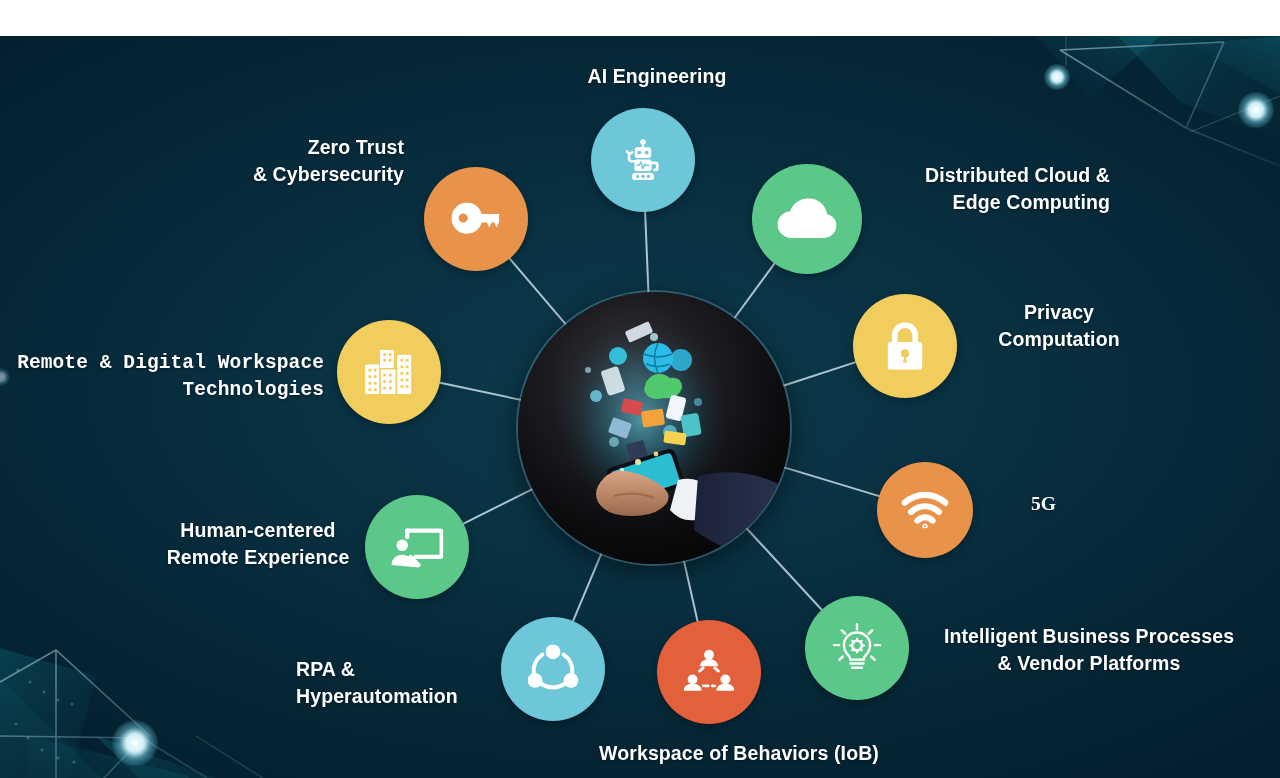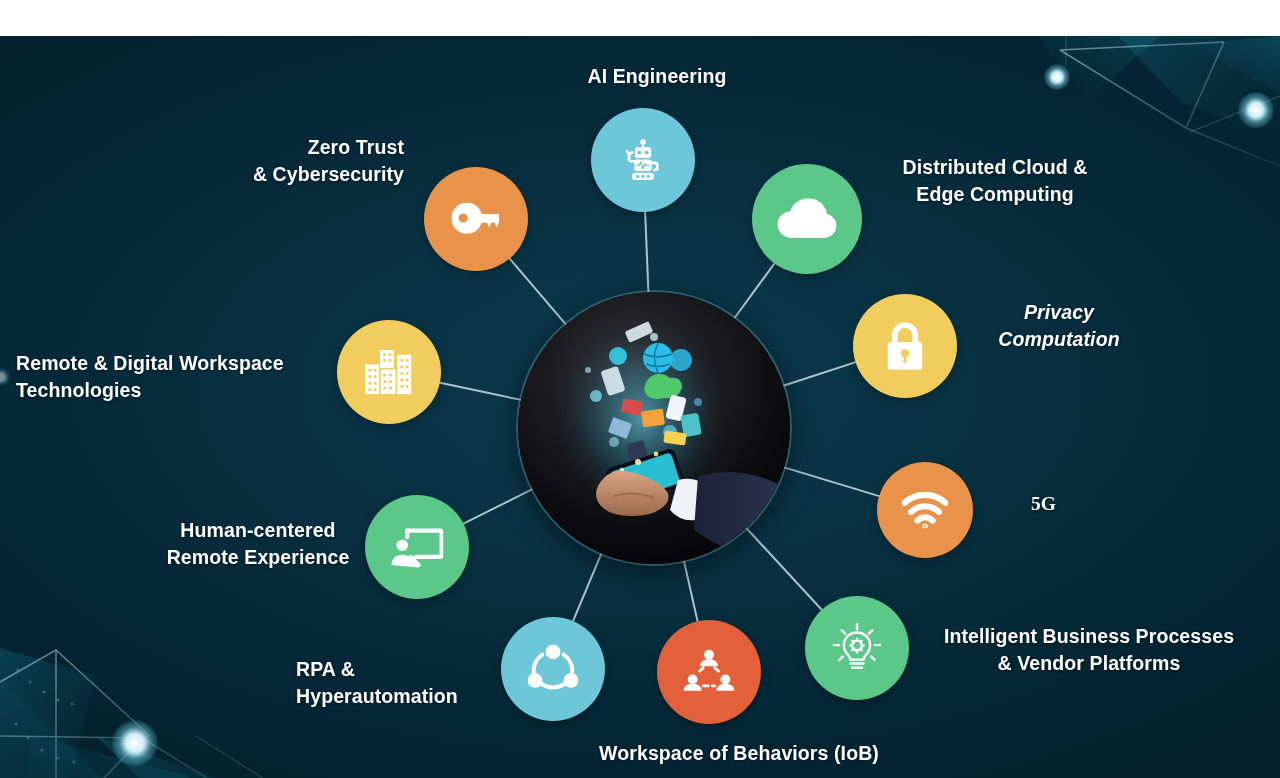--- a/index.html
+++ b/index.html
@@ -239,33 +239,33 @@
       </div>
       <div class="label" style="left: 212px; top: 98px; width: 192px; text-align: right;">Zero Trust
 &amp; Cybersecurity</div>
       <div class="node" style="left: 752px; top: 128px; width: 110px; height: 110px; background: rgb(91, 200, 138);">
         <span style="display: flex; transform: scale(0.867308);">
           <svg width="68" height="48" viewBox="0 0 68 48" fill="#fff">
       <path d="M16.5 46C7.4 46 0 39 0 30.4 0 22.4 6.4 15.8 14.6 15.1 17.4 6.3 25.9 0 35.6 0c11 0 20.2 8 21.6 18.4C63.6 19.8 68 25 68 31.2 68 39.4 61.2 46 52.8 46z"></path>
     </svg>
         </span>
       </div>
-      <div class="label" style="left: 880px; top: 118px; width: 230px; text-align: center;">Distributed Cloud &amp;
+      <div class="label" style="left: 880px; top: 126px; width: 230px; text-align: right;">Distributed Cloud &amp;
 Edge Computing</div>
       <div class="node" style="left: 853px; top: 258px; width: 104px; height: 104px; background: rgb(240, 205, 92);">
         <span style="display: flex; transform: scale(0.82);">
           <svg width="48" height="58" viewBox="0 0 48 58" fill="#fff">
       <path d="M24 0C15.2 0 8 7.2 8 16v8h7v-8c0-5 4-9 9-9s9 4 9 9v8h7v-8c0-8.8-7.2-16-16-16z"></path>
       <rect x="3" y="24" width="42" height="34" rx="3.5"></rect>
       <circle cx="24" cy="38" r="5" fill="#f0cd5c"></circle>
       <path d="M24 40l2.6 9h-5.2z" fill="#f0cd5c"></path>
     </svg>
         </span>
       </div>
-      <div class="label" style="left: 970px; top: 263px; width: 178px; text-align: center; font-style: italic;">Privacy
+      <div class="label" style="left: 970px; top: 263px; width: 178px; text-align: center;">Privacy
 Computation</div>
       <div class="node" style="left: 877px; top: 426px; width: 96px; height: 96px; background: rgb(232, 146, 74);">
         <span style="display: flex; transform: scale(0.756923);">
           <svg width="62" height="48" viewBox="0 0 62 48" fill="none" stroke="#fff" stroke-linecap="round">
       <path d="M4 14.5C11.5 7.8 20.8 4 31 4s19.5 3.8 27 10.5" stroke-width="8"></path>
       <path d="M12.5 26.5C17.9 21.7 24.1 19 31 19s13.1 2.7 18.5 7.5" stroke-width="8"></path>
       <path d="M21 38c3-2.8 6.3-4.4 10-4.4S38 35.2 41 38" stroke-width="8"></path>
       <circle cx="31" cy="45.5" r="1" stroke-width="5"></circle>
     </svg>
         </span>
@@ -364,17 +364,17 @@
         <rect x="24" y="29" width="3.4" height="3.4"></rect>
               <rect x="31" y="29" width="3.4" height="3.4"></rect>
         <rect x="24" y="37" width="3.4" height="3.4"></rect>
               <rect x="31" y="37" width="3.4" height="3.4"></rect>
         <rect x="24" y="45" width="3.4" height="3.4"></rect>
               <rect x="31" y="45" width="3.4" height="3.4"></rect>
       </g>
     </svg>
         </span>
       </div>
-      <div class="label" style="left: 16px; top: 314px; width: 308px; text-align: left;">Remote &amp; Digital Workspace
+      <div class="label" style="left: 16px; top: 314px; width: 308px; text-align: right; font-family: Liberation Mono, monospace;">Remote &amp; Digital Workspace
 Technologies</div>
     </div>
 
 </div>
 
 </body></html>

